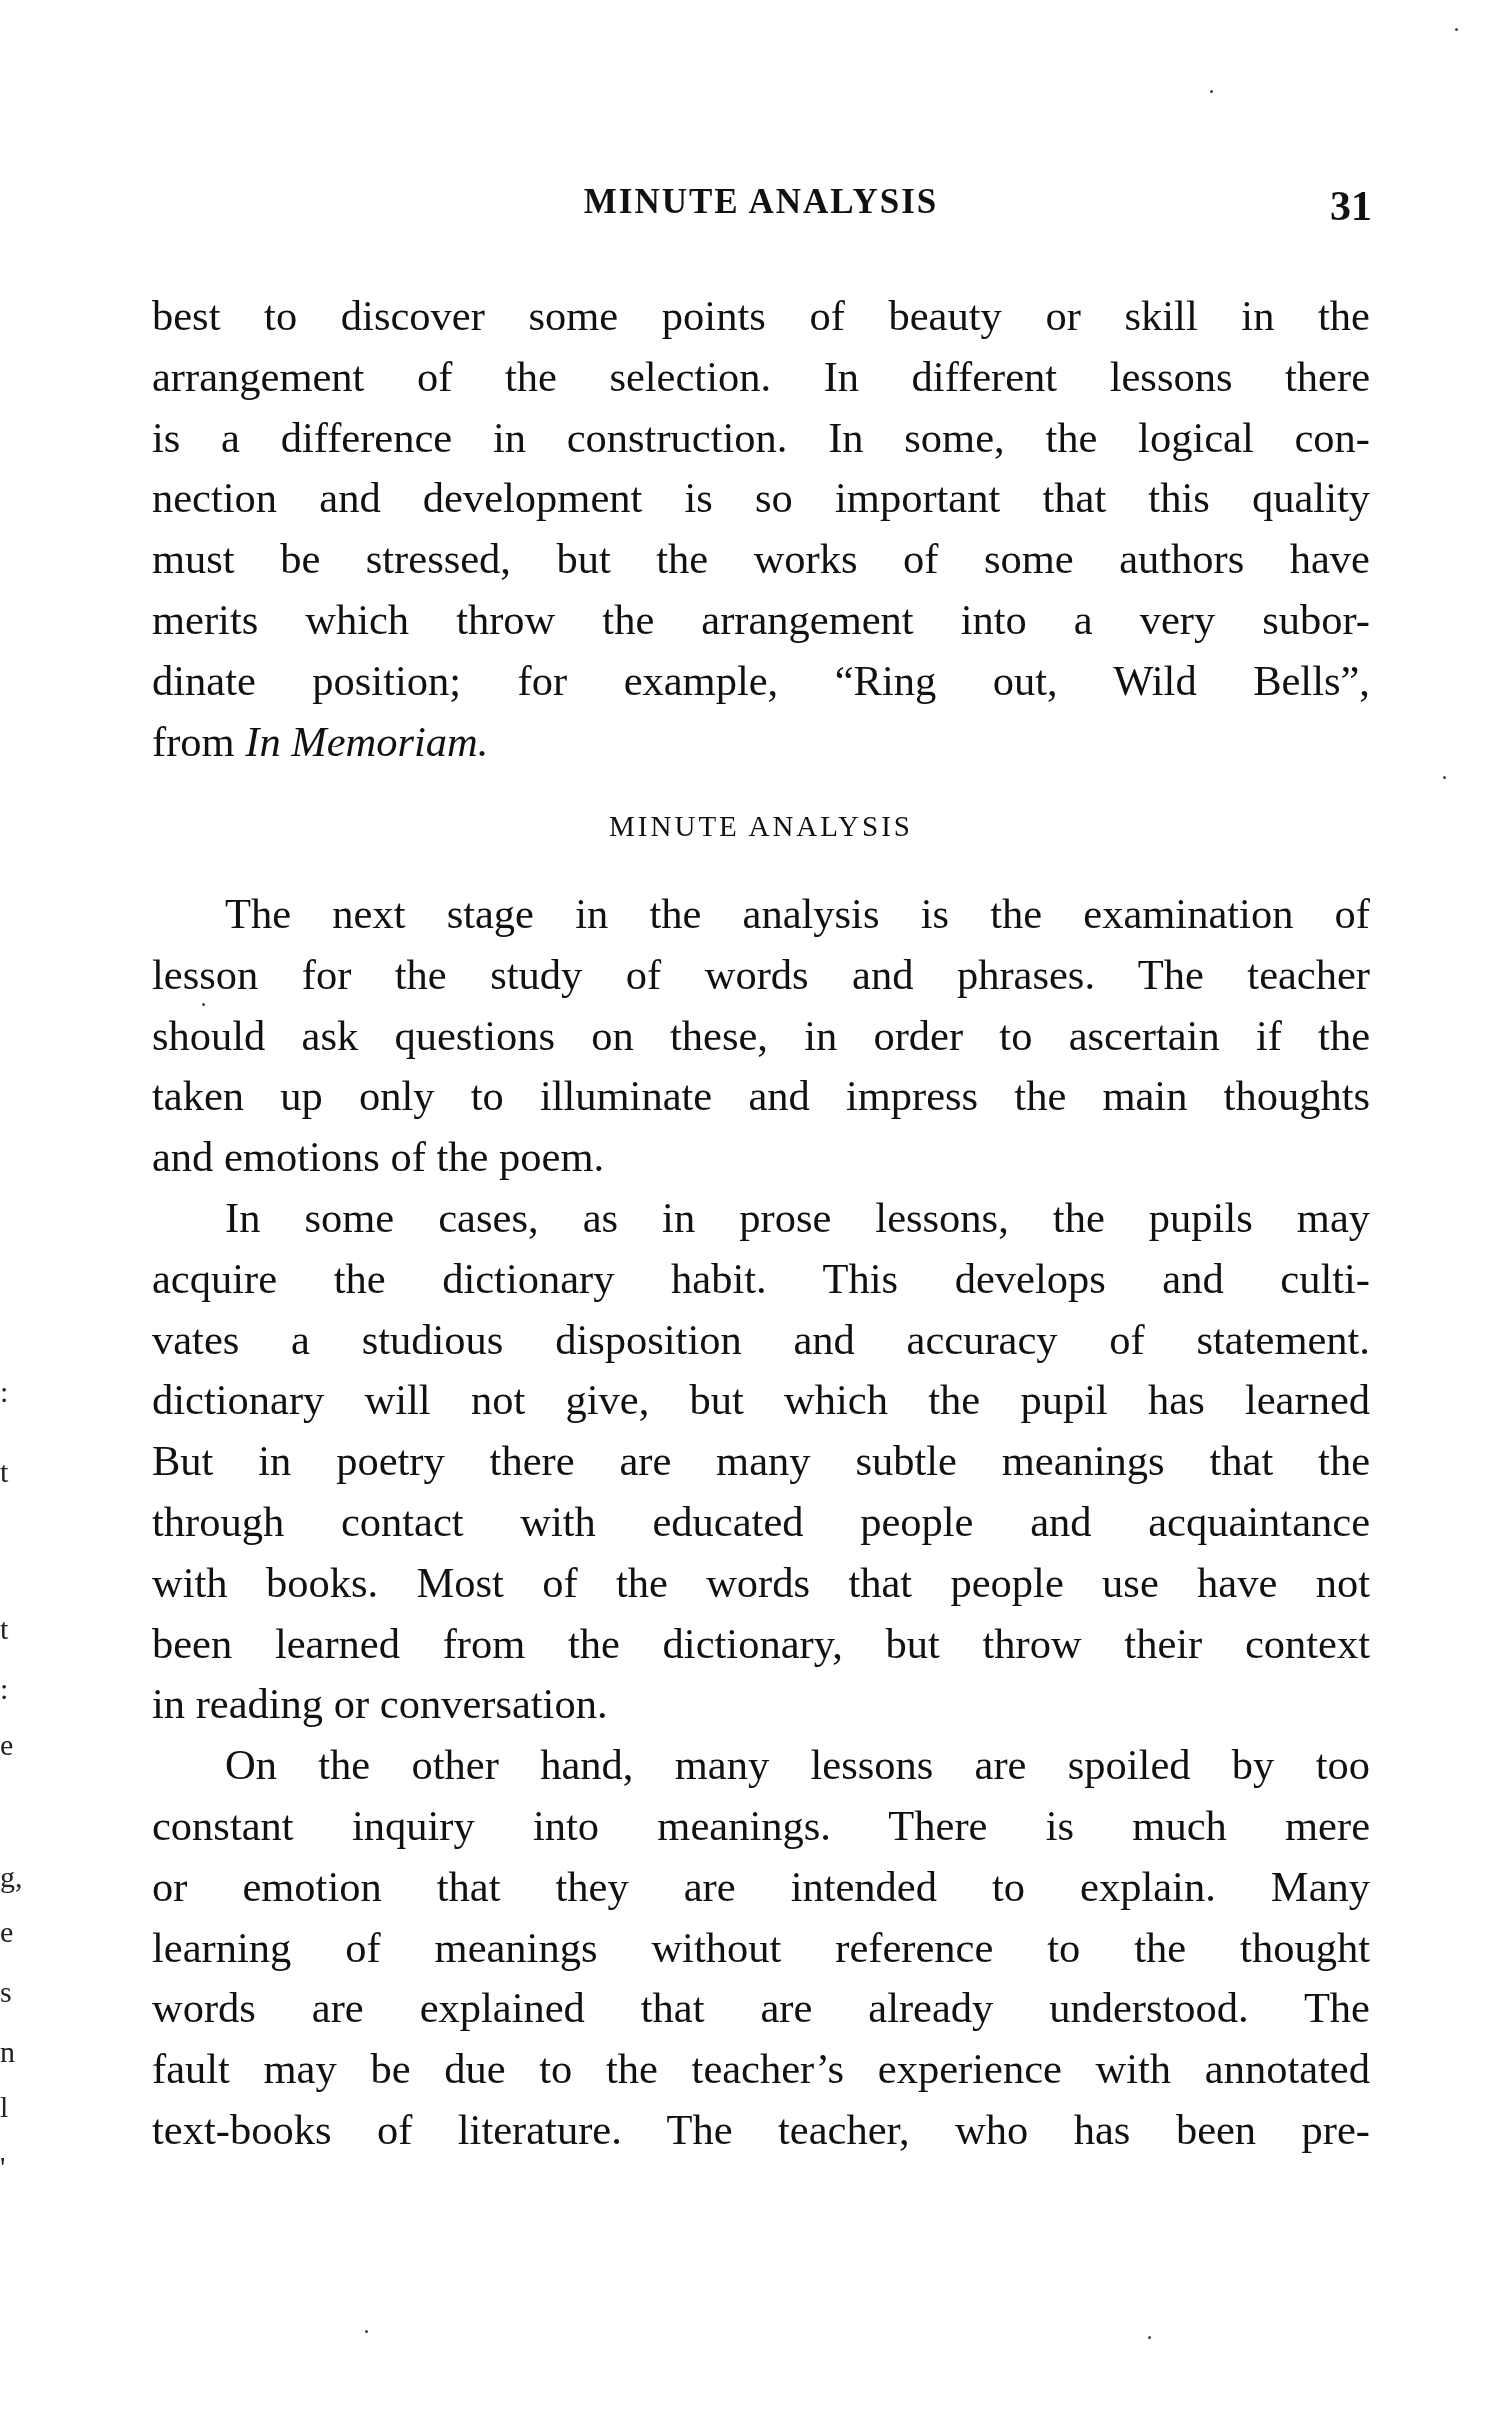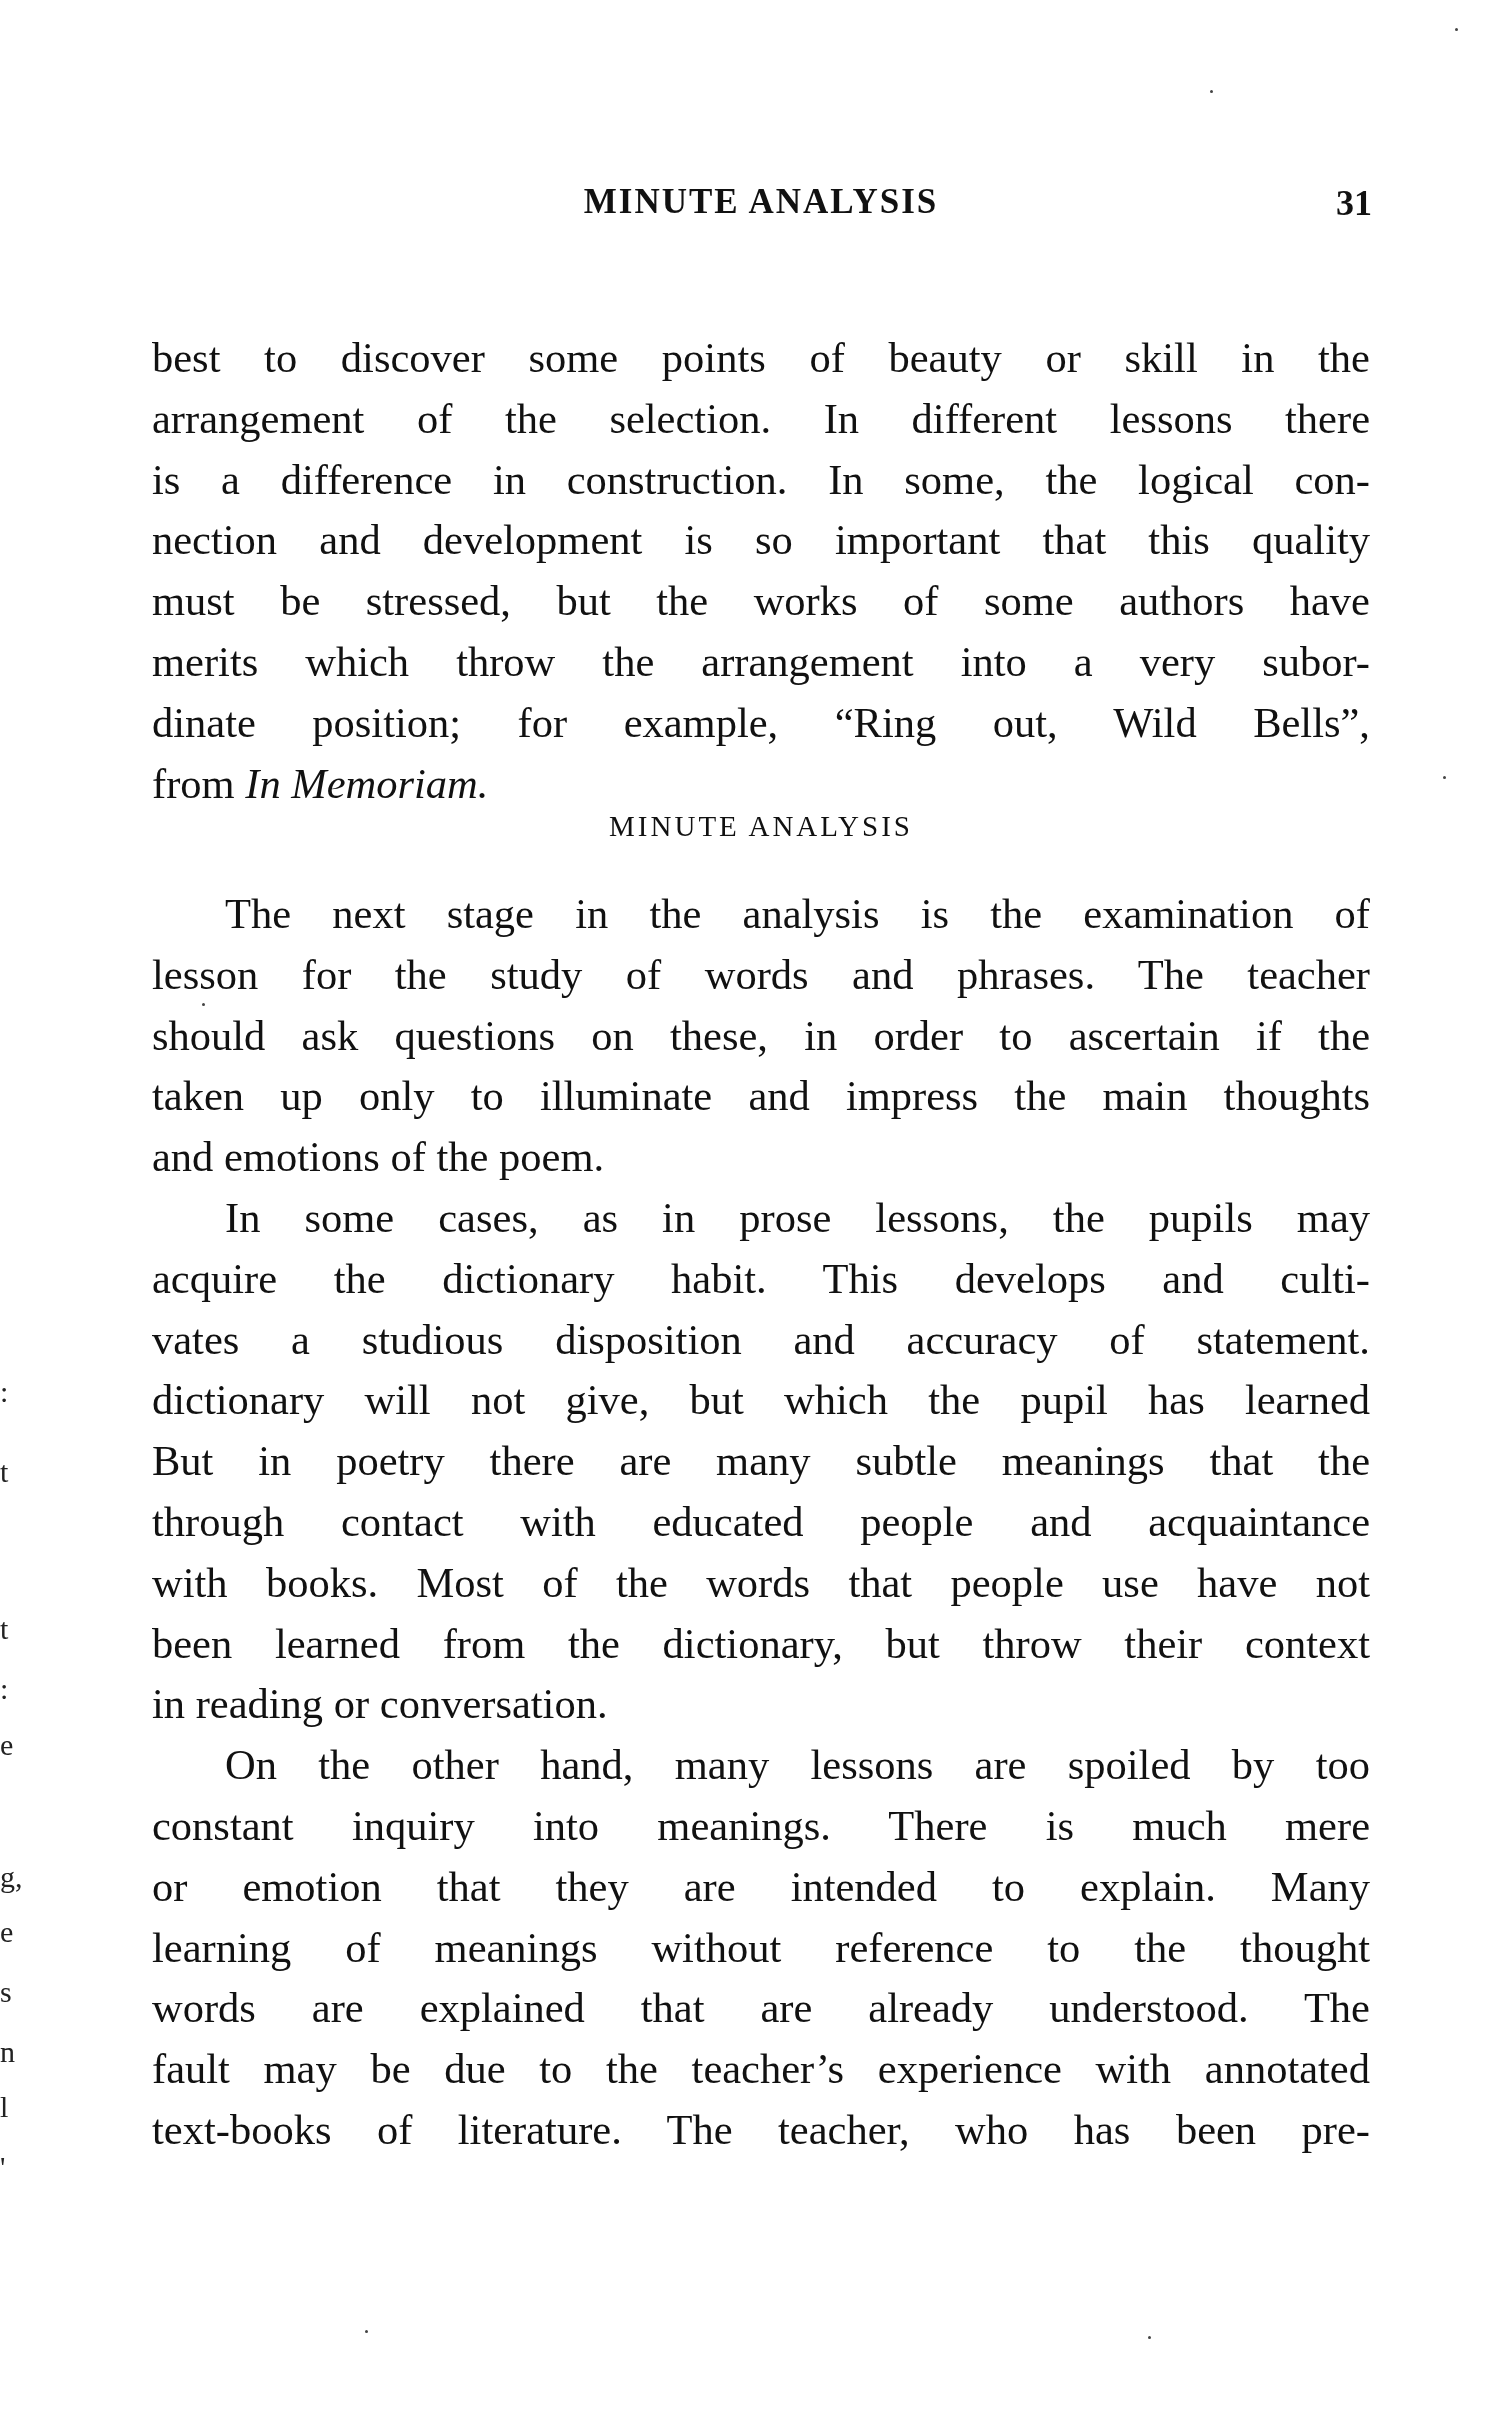--- a/index.html
+++ b/index.html
@@ -37,32 +37,32 @@
       font-weight: bold;
       font-size: 35px;
       letter-spacing: 2px;
     }
     .page-number {
       position: absolute;
       right: 0;
       top: 0;
       font-family: "Liberation Serif", serif;
       font-weight: bold;
-      font-size: 36px;
+      font-size: 42px;
     }
     .text-block {
       position: absolute;
       left: 152px;
       width: 1218px;
       font-family: "Liberation Serif", serif;
       font-size: 42.5px;
       line-height: 60.8px;
       text-align: justify;
     }
-    .block-1 { top: 286px; margin-top: 42px; }
+    .block-1 { top: 286px; }
     .section-heading {
       position: absolute;
       top: 810px;
       left: 152px;
       width: 1218px;
       text-align: center;
       font-family: "Liberation Serif", serif;
       font-size: 29px;
       letter-spacing: 3px;
     }

